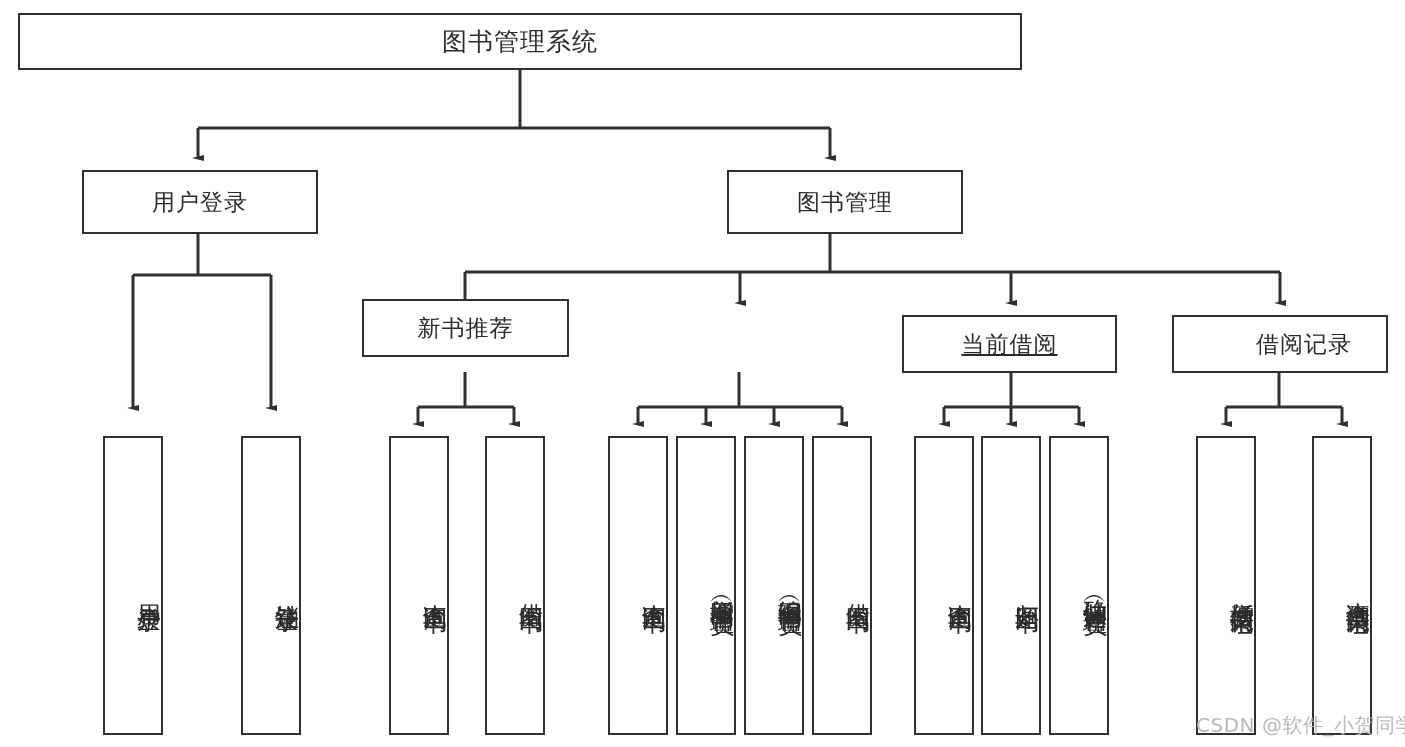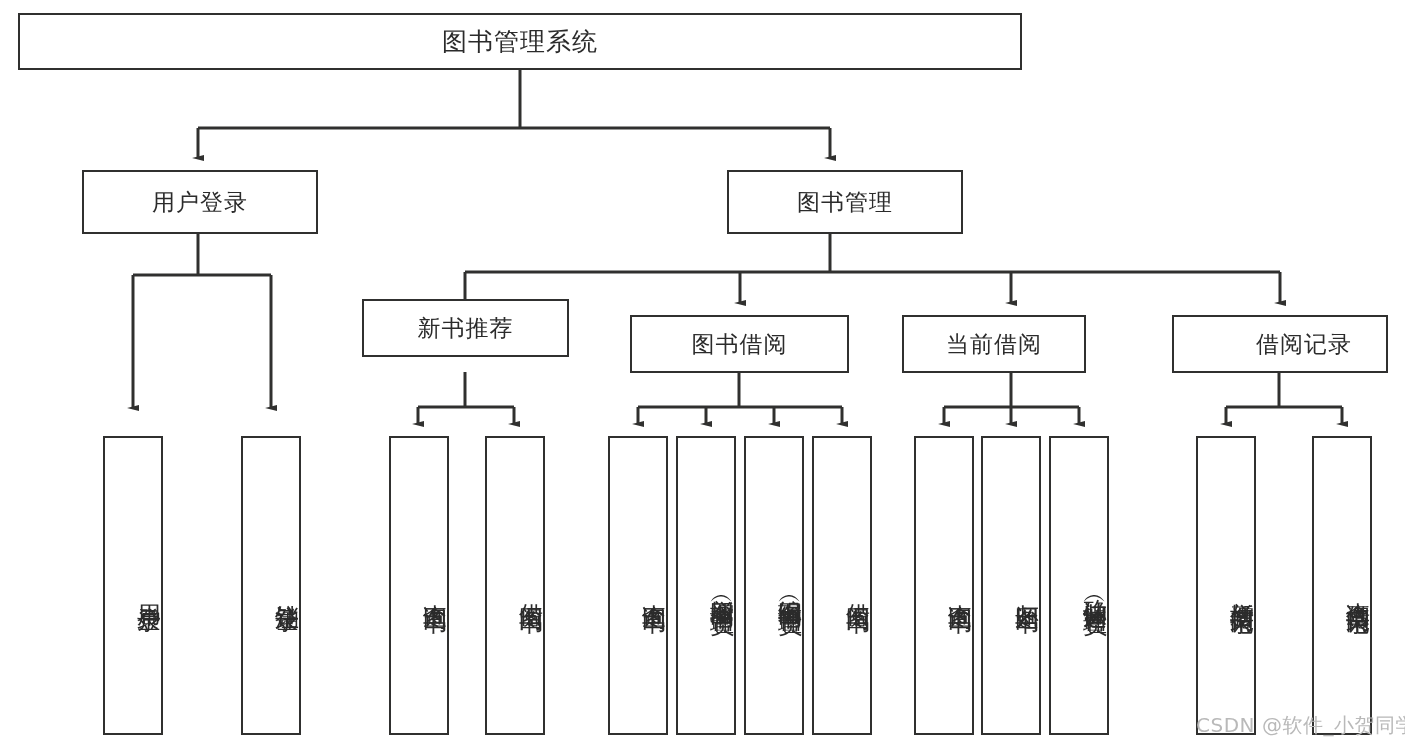--- a/index.html
+++ b/index.html
@@ -139,24 +139,21 @@
   <div class="node lvl2" style="left:82px; top:170px; width:236px; height:64px;">
     <span>用户登录</span>
   </div>
   <div class="node lvl2" style="left:727px; top:170px; width:236px; height:64px;">
     <span>图书管理</span>
   </div>
 
   <div class="node lvl3" style="left:362px; top:299px; width:207px; height:58px;">
     <span>新书推荐</span>
   </div>
-  <div class="node lvl3" style="left:630px; top:315px; width:219px; height:58px;">
-    <span>图书借阅</span>
-  </div>
-  <div class="node lvl3" style="left:902px; top:315px; width:184px; height:58px;">
+  <div class="node lvl3" style="left:902px; top:315px; width:215px; height:58px;text-decoration:underline;">
     <span>当前借阅</span>
   </div>
   <div class="node lvl3" style="left:1172px; top:315px; width:216px; height:58px;padding-left:48px;">
     <span>借阅记录</span>
   </div>
 
   <div class="node leaf" style="left:103px; top:436px; width:60px; height:299px;">
     <span class="vtext">用户登录</span>
   </div>
   <div class="node leaf" style="left:241px; top:436px; width:60px; height:299px;">

